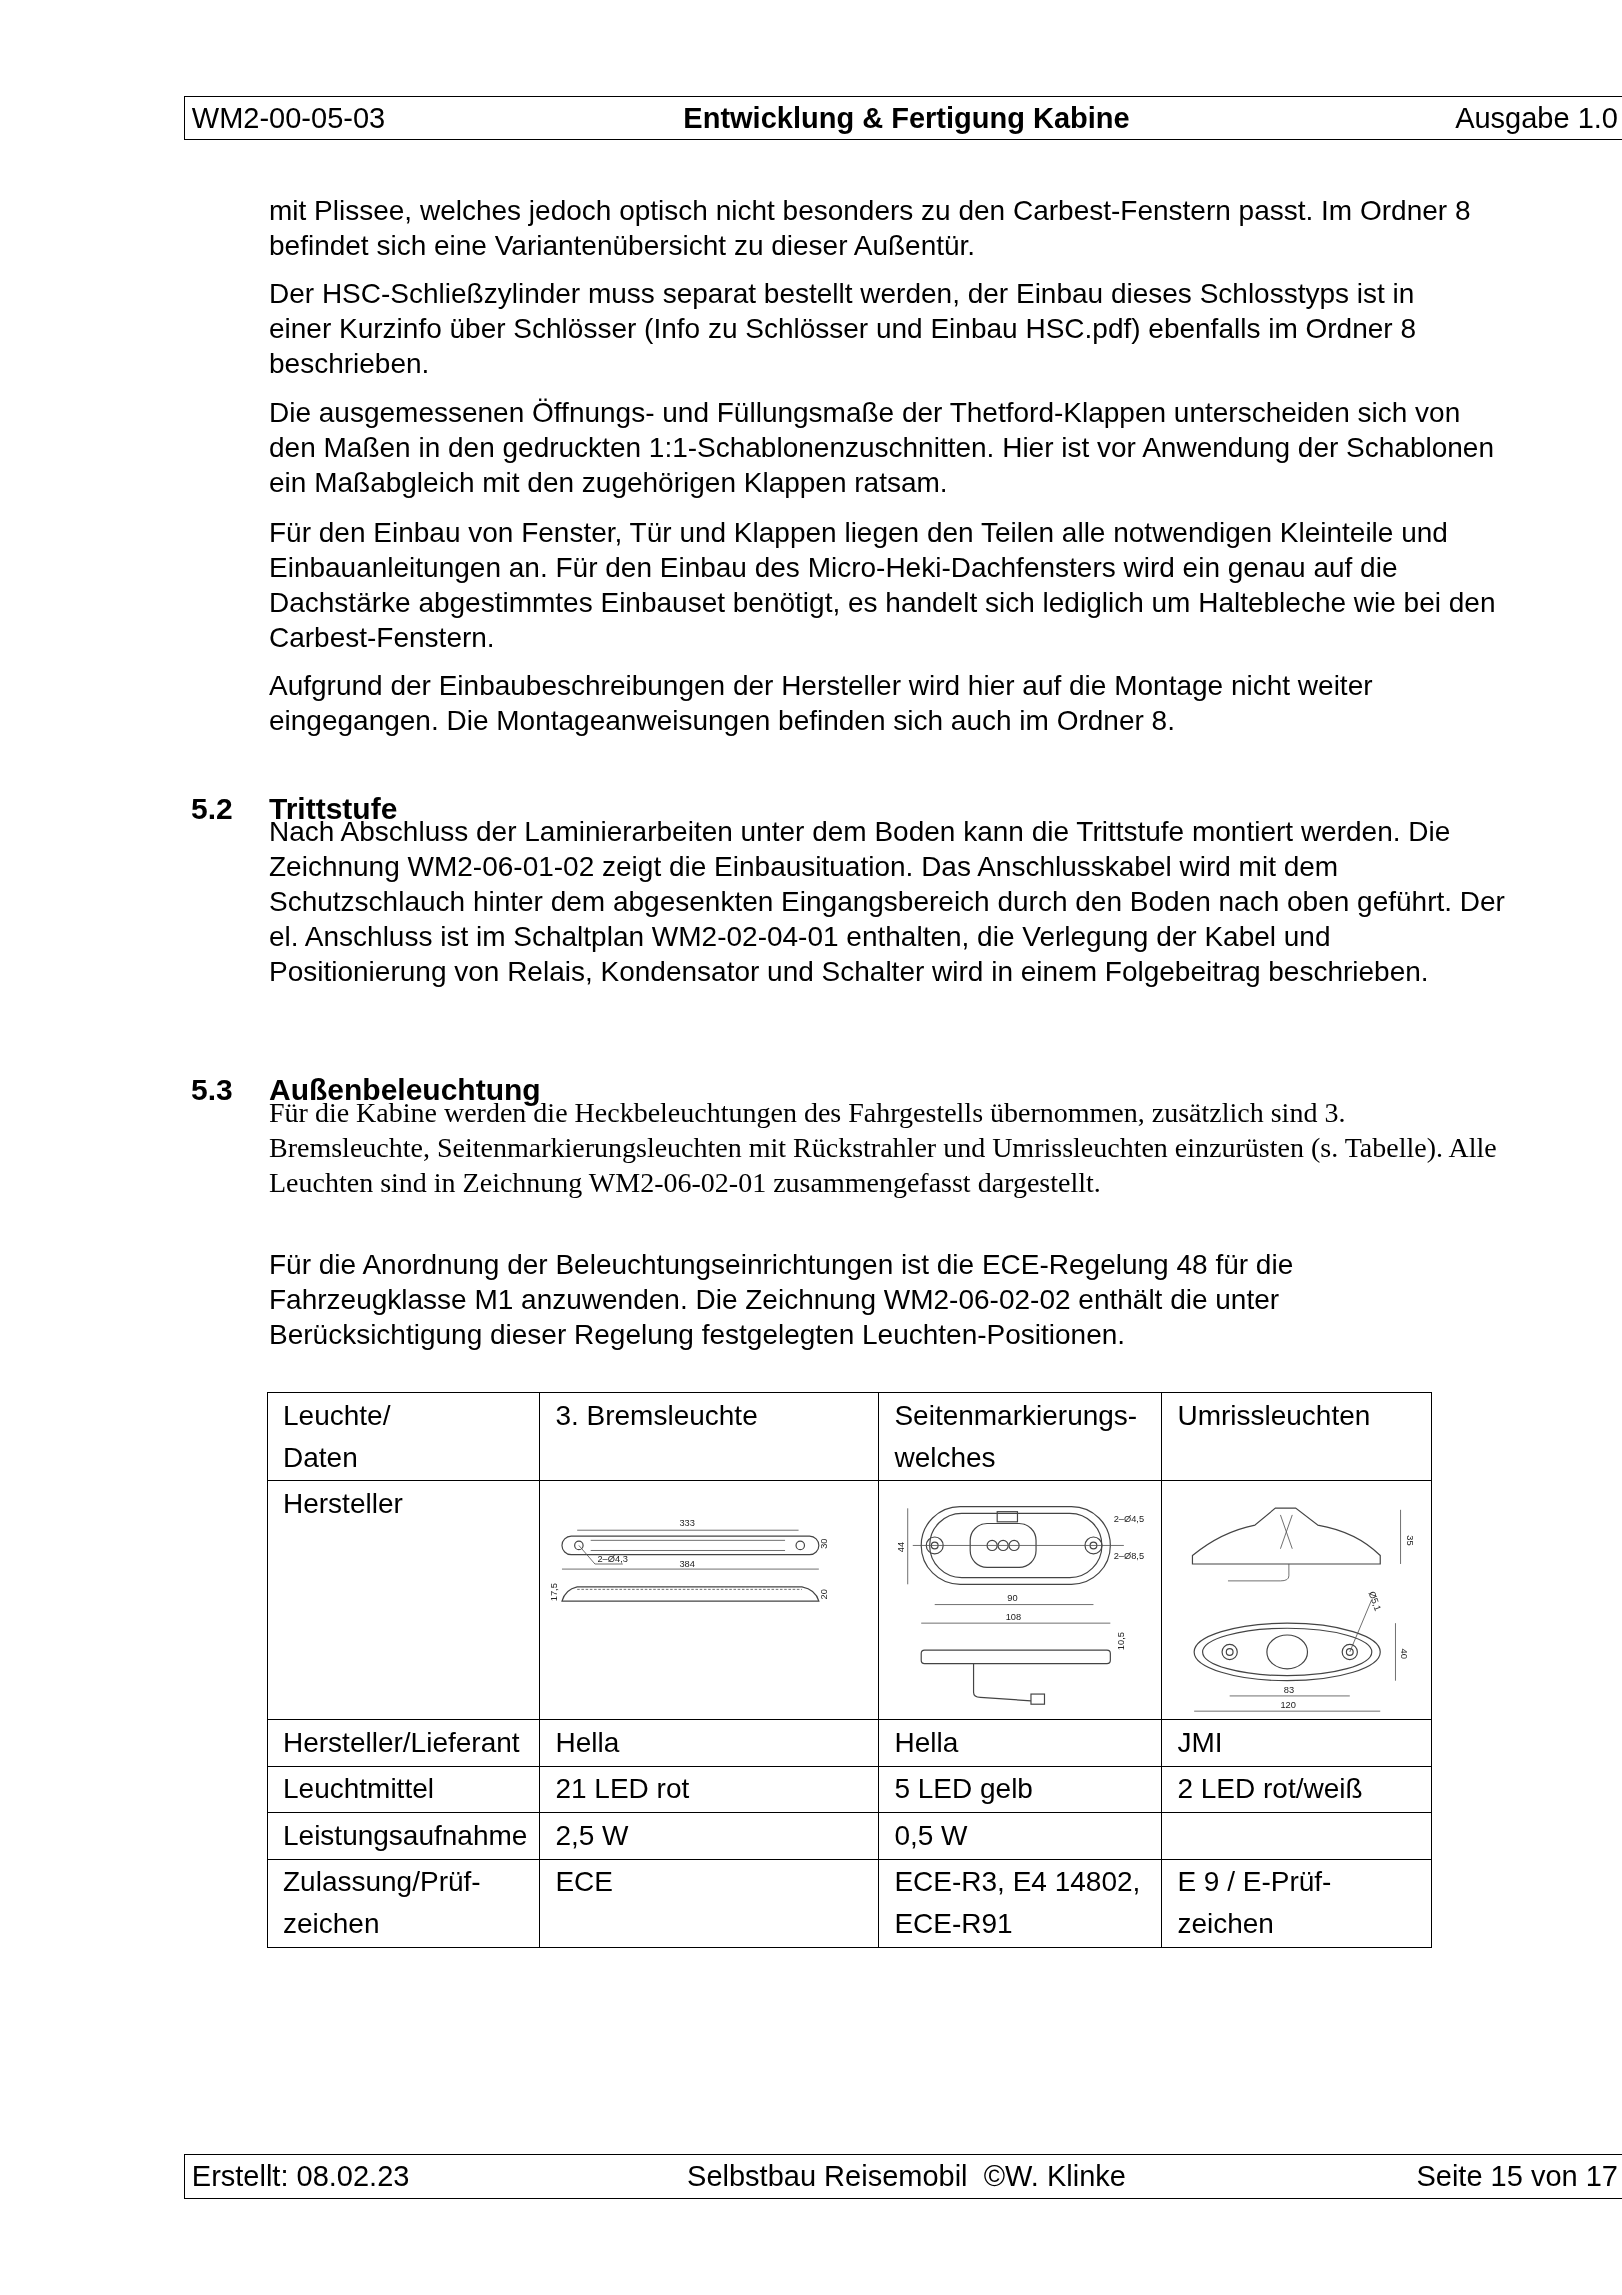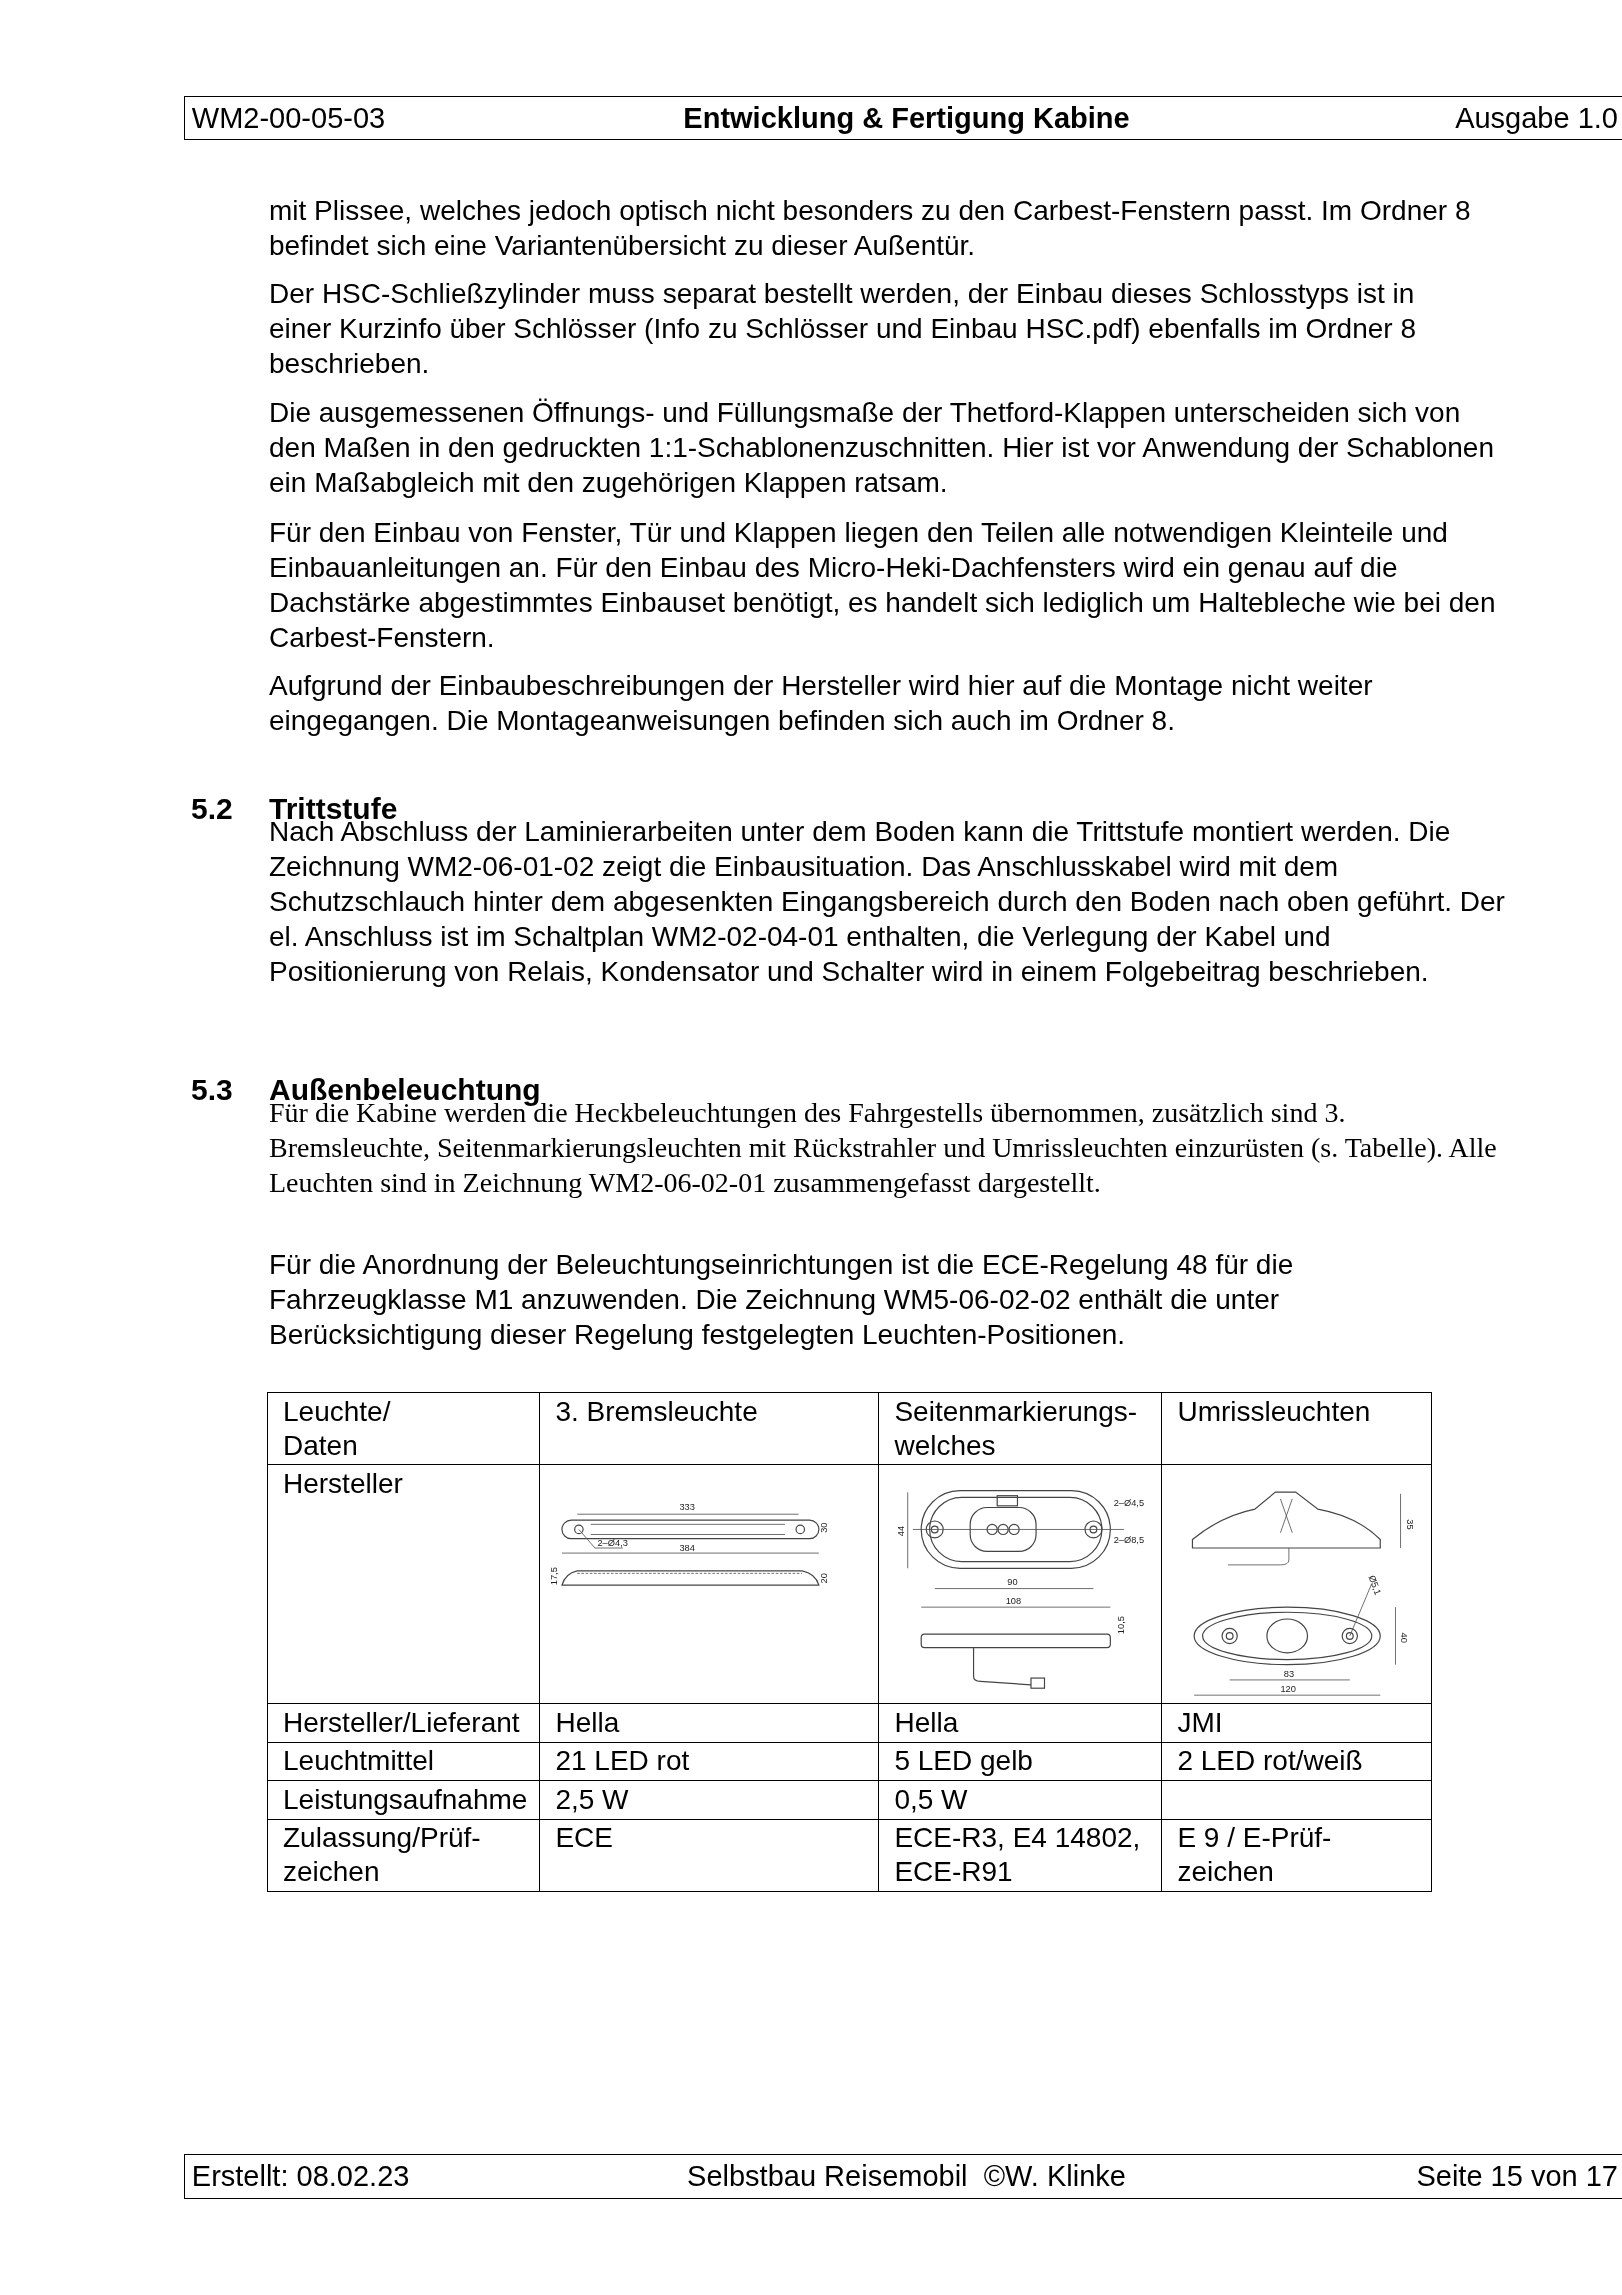--- a/index.html
+++ b/index.html
@@ -23,21 +23,21 @@
   p.para { margin: 0; font-size: 28px; line-height: 35px; }
   .sec-head {
     position: absolute; left: 191px; font-size: 30px; font-weight: bold;
     display: flex;
     margin-top: 32px;
   }
   .sec-num { width: 78px; }
 
   table.spec {
     position: absolute; left: 267px; top: 1392px; width: 1102px;
-    border-collapse: collapse; font-size: 28px; line-height: 34px;
+    border-collapse: collapse; font-size: 28px; line-height: 42px;
   }
   table.spec td {
     border: 1.7px solid #000; vertical-align: top; padding: 1.7px 12px 1.7px 15px;
   }
   table.spec col.c0 { width: 286px; }
   table.spec col.c1 { width: 340px; }
   table.spec col.c2 { width: 284px; }
   table.spec col.c3 { width: 270px; }
   .drawing { display: block; }
   .dim { font-size: 11px; font-family: "Liberation Sans", sans-serif; fill: #222; }
@@ -78,21 +78,21 @@
 </div>
 
 <div class="sec-head" style="top:1041px;">
   <span class="sec-num">5.3</span>
   <span>Außenbeleuchtung</span>
 </div>
 <div class="content" style="top:1095px;font-family:Liberation Serif, serif;">
   <p class="para" style="width:1238px;">Für die Kabine werden die Heckbeleuchtungen des Fahrgestells übernommen, zusätzlich sind 3. Bremsleuchte, Seitenmarkierungsleuchten mit Rückstrahler und Umrissleuchten einzurüsten (s. Tabelle). Alle Leuchten sind in Zeichnung WM2-06-02-01 zusammengefasst dargestellt.</p>
 </div>
 <div class="content" style="top:1247px;">
-  <p class="para" style="width:1217px;">Für die Anordnung der Beleuchtungseinrichtungen ist die ECE-Regelung 48 für die Fahrzeugklasse M1 anzuwenden. Die Zeichnung WM5-06-02-02 enthält die unter Berücksichtigung dieser Regelung festgelegten Leuchten-Positionen.</p>
+  <p class="para" style="width:1217px;">Für die Anordnung der Beleuchtungseinrichtungen ist die ECE-Regelung 48 für die Fahrzeugklasse M1 anzuwenden. Die Zeichnung WM2-06-02-02 enthält die unter Berücksichtigung dieser Regelung festgelegten Leuchten-Positionen.</p>
 </div>
 
 <table class="spec">
   <colgroup>
       <col class="c0">
       <col class="c1">
       <col class="c2">
       <col class="c3">
     </colgroup>
   <tbody>

